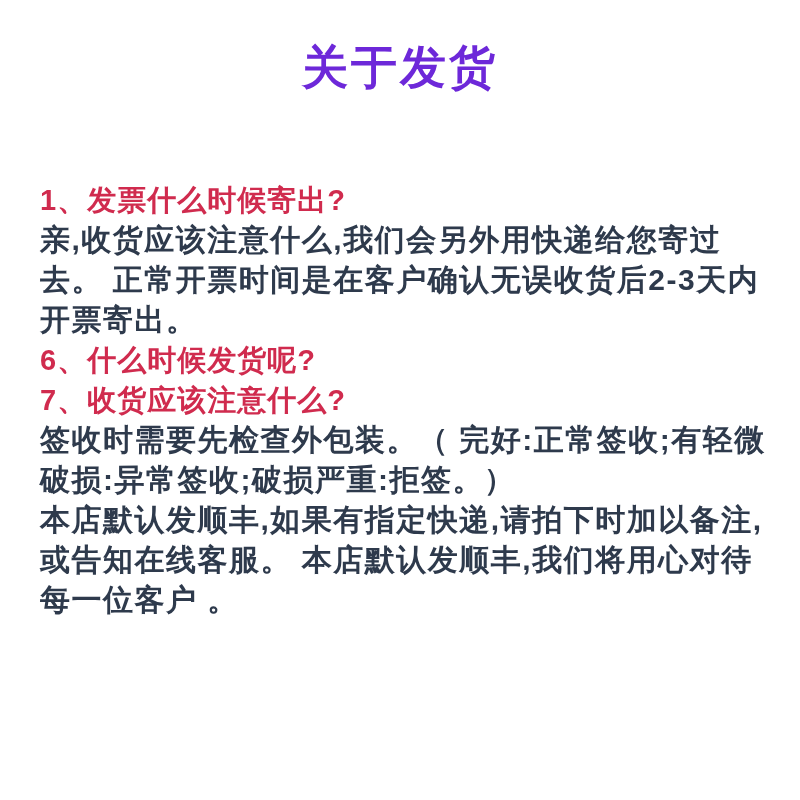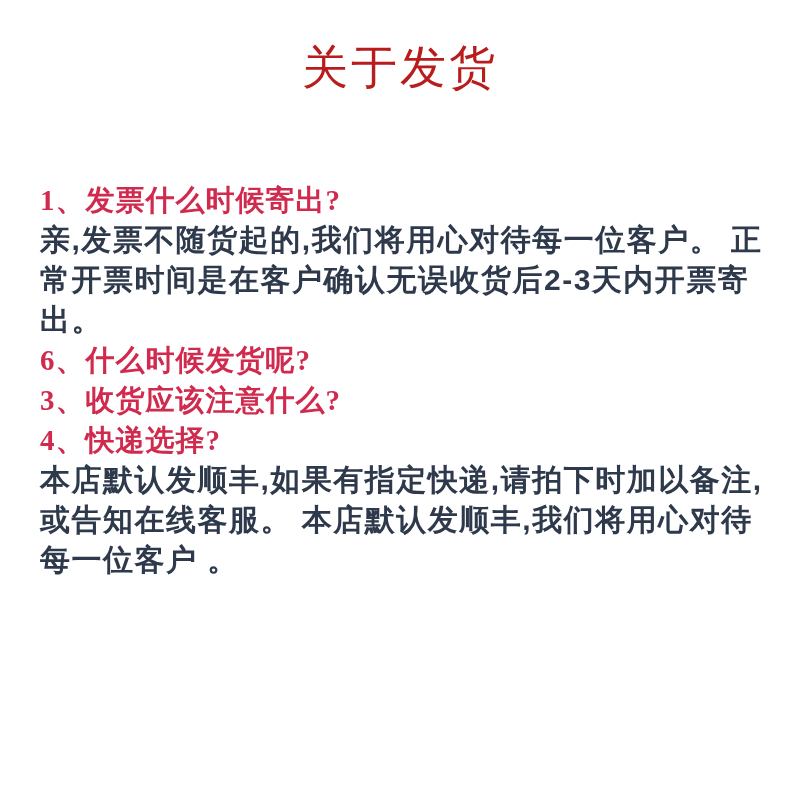--- a/index.html
+++ b/index.html
@@ -14,37 +14,36 @@
     height: 800px;
     background: #ffffff;
     overflow: hidden;
   }
   .page-title {
     margin: 0;
     padding-top: 42px;
     text-align: center;
     font-size: 46px;
     line-height: 50px;
-    font-weight: 400;
+    font-weight: 700;
     letter-spacing: 3px;
-    color: #b91c1c;
+    color: #6d28d9;
   }
   .faq {
     margin: 88px 30px 0 40px;
   }
   .faq p {
     margin: 0;
     font-weight: 800;
   }
   .question {
     color: #d02b4e;
     font-size: 29px;
     line-height: 40px;
     letter-spacing: 1px;
-    font-family: Liberation Serif, serif;
   }
   .answer {
     color: #2e3a4c;
     font-size: 30px;
     line-height: 40px;
     letter-spacing: 1.5px;
     word-break: break-all;
     overflow-wrap: anywhere;
   }
 </style>
@@ -52,30 +51,30 @@
 <body>
 
 <div class="page">
 
   <h1 class="page-title">关于发货</h1>
 
   <div class="faq">
 
     <section>
       <p class="question">1、发票什么时候寄出?</p>
-      <p class="answer">亲,发票不随货起的,我们将用心对待每一位客户。 正常开票时间是在客户确认无误收货后2-3天内开票寄出。</p>
+      <p class="answer">亲,收货应该注意什么,我们会另外用快递给您寄过去。 正常开票时间是在客户确认无误收货后2-3天内开票寄出。</p>
     </section>
 
     <section>
       <p class="question">6、什么时候发货呢?</p>
     </section>
 
     <section>
-      <p class="question">3、收货应该注意什么?</p>
+      <p class="question">7、收货应该注意什么?</p>
+      <p class="answer">签收时需要先检查外包装。（ 完好:正常签收;有轻微破损:异常签收;破损严重:拒签。）</p>
     </section>
 
     <section>
-      <p class="question">4、快递选择?</p>
       <p class="answer">本店默认发顺丰,如果有指定快递,请拍下时加以备注, 或告知在线客服。 本店默认发顺丰,我们将用心对待每一位客户 。</p>
     </section>
 
   </div>
 </div>
 
 </body></html>

